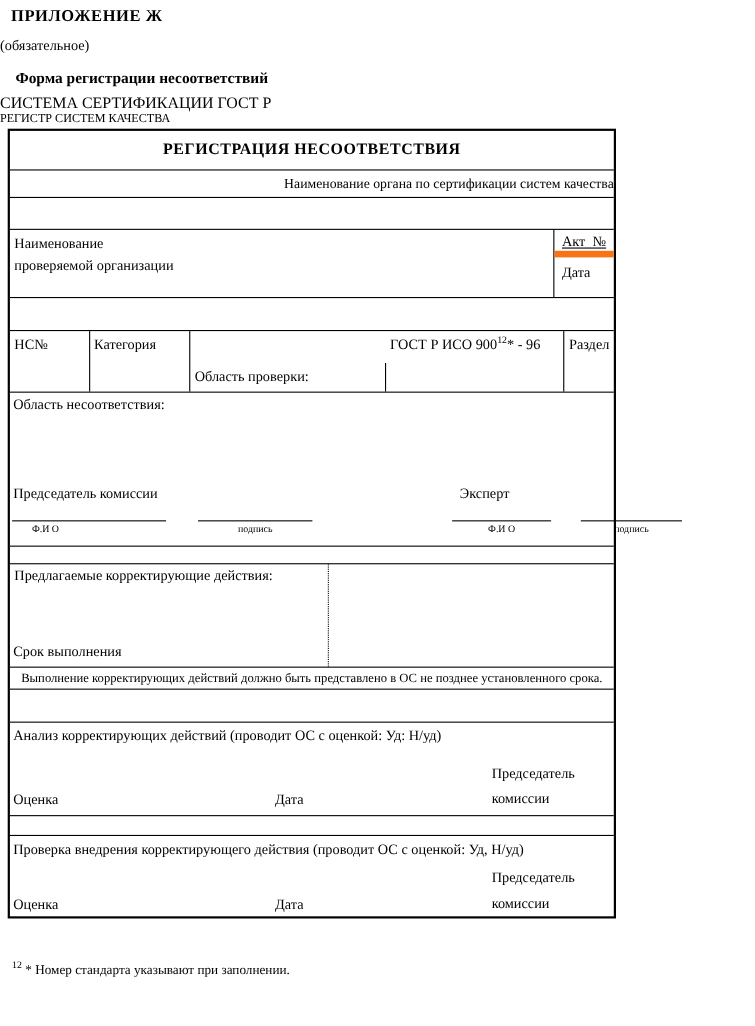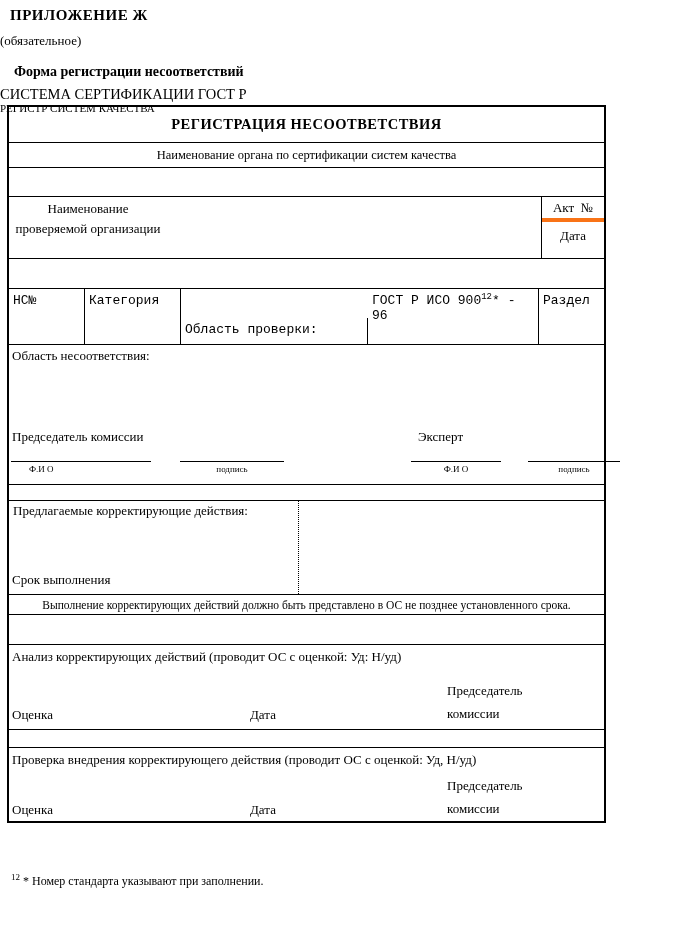--- a/index.html
+++ b/index.html
@@ -21,60 +21,60 @@
   
   .appendix-title { left: 10px; top: 7px; font-size: 15px; font-weight: bold; letter-spacing: 0.5px; }
   .appendix-subtitle { top: 33px; font-size: 13px; }
   .form-name { left: 14px; top: 64px; font-size: 14px; font-weight: bold; }
   .sys-line1 { top: 86px; font-size: 14.5px; }
   .sys-line2 { top: 102px; font-size: 11px; }
 
   
   .doc-table {
     position: absolute;
-    left: 7px; top: 105px;
-    width: 599px; height: 718px;
+    left: 7px; top: 117px;
+    width: 553px; height: 718px;
     border: 2px solid #000;
     box-sizing: border-box;
     display: flex;
     flex-direction: column;
     font-size: 13px;
   }
   .row {
     position: relative;
     box-sizing: border-box;
     border-bottom: 1px solid #000;
     flex: 0 0 auto;
   }
   .row:last-child { border-bottom: none; }
 
   .r-title { height: 36px; display: flex; align-items: center; justify-content: center;
              font-size: 14.5px; font-weight: bold; letter-spacing: 0.5px; }
-  .r-org   { height: 25px; display: flex; align-items: center; justify-content: center; font-size: 12.5px; }
+  .r-org   { height: 25px; display: flex; align-items: center; justify-content: flex-end; font-size: 12.5px; }
   .r-blank1 { height: 29px; }
-  .r-checked { height: 62px; display: flex; text-align: center; }
+  .r-checked { height: 62px; display: flex; }
   .r-blank2 { height: 30px; }
-  .r-cats  { height: 56px; display: flex; font-family: Liberation Mono, monospace; }
+  .r-cats  { height: 56px; display: flex; }
   .r-desc  { height: 140px; }
   .r-blank3 { height: 16px; }
   .r-corr  { height: 94px; display: flex; }
   .r-note  { height: 20px; display: flex; align-items: center; justify-content: center; font-size: 11.5px; }
   .r-blank4 { height: 30px; }
   .r-analysis { height: 85px; }
   .r-blank5 { height: 18px; }
   .r-check { height: 76px; }
 
   .cell { box-sizing: border-box; position: relative; }
   .bR { border-right: 1px solid #000; }
   .bRdot { border-right: 1px dotted #000; }
 
   .checked-left { width: 533px; padding: 2px 4px; }
   .checked-left .wrap3 { width: 150px; line-height: 20px; }
   .checked-right { flex: 1; display: flex; flex-direction: column; }
-  .act-cell { height: 25px; box-sizing: border-box; border-bottom: 4px solid #f97316; padding: 3px 7px; white-space: pre; }
+  .act-cell { height: 25px; box-sizing: border-box; border-bottom: 6px solid #f97316; padding: 3px 7px; white-space: pre; text-decoration: underline; }
   .date-cell { flex: 1; padding: 6px 7px; }
 
   .c-ns { width: 76px; } .c-cat { width: 96px; } .c-area { width: 187px; margin-top: 29px; }
   .c-gost { width: 171px; } .c-razdel { flex: 1; }
   .r-cats .cell { padding: 4px 4px; }
   sup.small { font-size: 9px; vertical-align: super; line-height: 0; }
 
   .desc-label { left: 3px; top: 3px; }
   .chairman-label { left: 3px; top: 84px; }
   .expert-label { left: 409px; top: 84px; }

